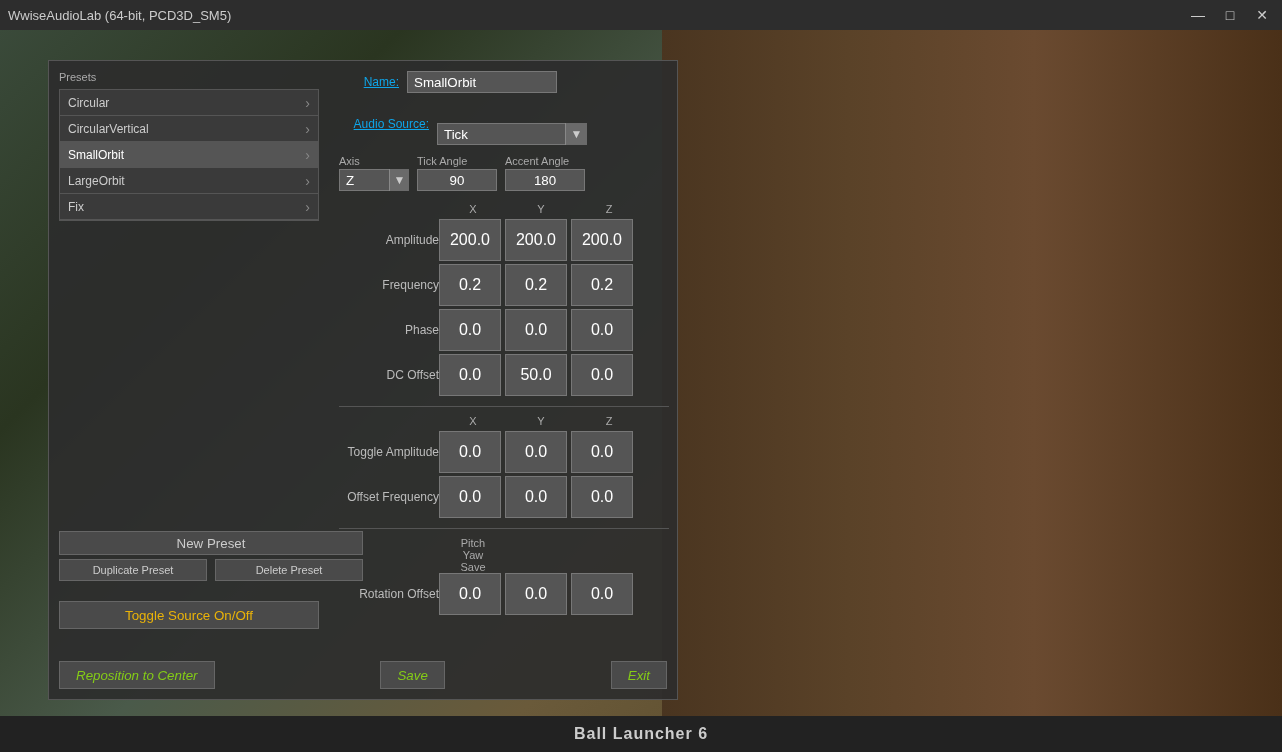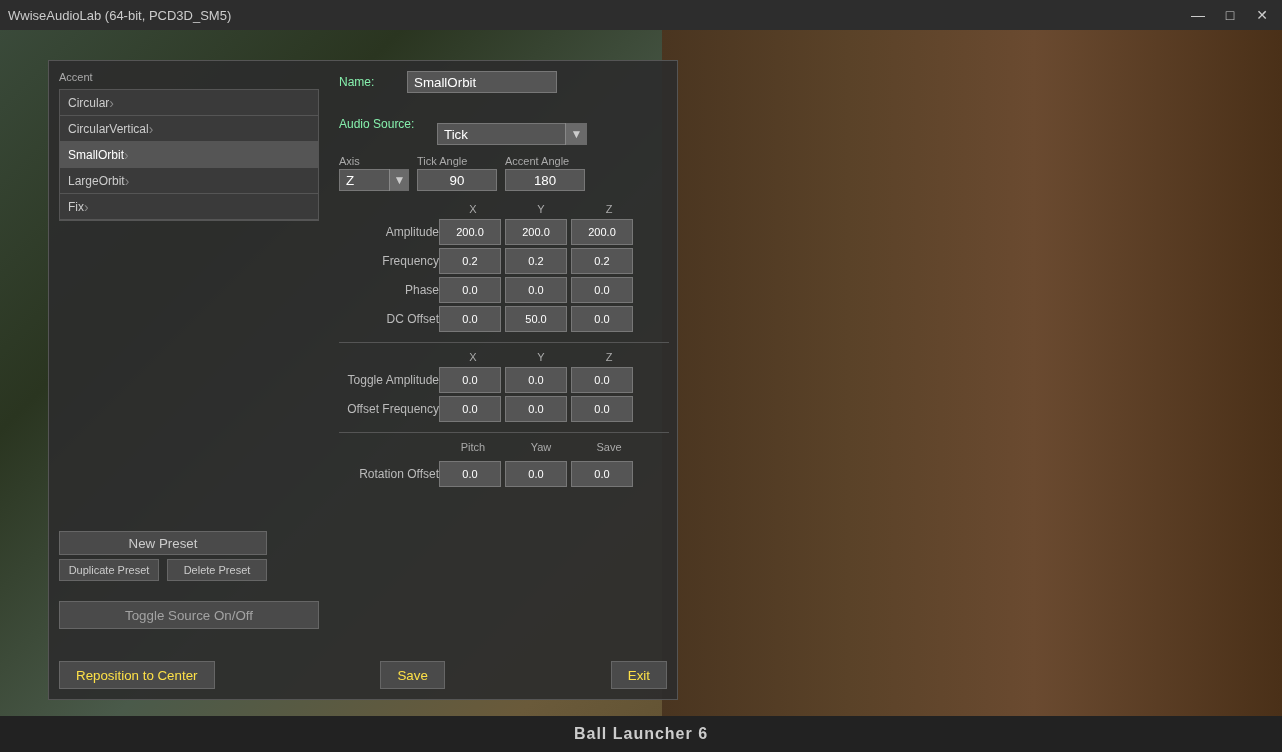--- a/index.html
+++ b/index.html
@@ -93,20 +93,21 @@
       font-size: 11px;
       margin-bottom: 6px;
     }
     #preset-list {
       width: 100%;
       border: 1px solid #555;
     }
     .preset-item {
       display: flex;
       align-items: center;
+      justify-content: space-between;
       padding: 4px 8px;
       color: #ccc;
       cursor: pointer;
       background: #3a3a3a;
       border-bottom: 1px solid #555;
       height: 26px;
     }
     .preset-item.selected {
       background: #555;
       color: #fff;
@@ -114,21 +115,21 @@
     .preset-arrow {
       color: #888;
       font-size: 14px;
     }
 
     
     #preset-buttons {
       position: absolute;
       top: 470px;
       left: 10px;
-      width: 208px;
+      width: 304px;
     }
     #new-preset-btn {
       width: 100%;
       height: 24px;
       background: #4a4a4a;
       border: 1px solid #666;
       color: #ccc;
       cursor: pointer;
       margin-bottom: 4px;
     }
@@ -148,42 +149,43 @@
 
     
     #toggle-btn {
       position: absolute;
       top: 540px;
       left: 10px;
       width: 260px;
       height: 28px;
       background: #4a4a4a;
       border: 1px solid #666;
-      color: #a3a3a3;
+      color: #eab308;
       cursor: pointer;
     }
 
     
     #settings-panel {
       position: absolute;
       top: 10px;
       left: 290px;
       width: 330px;
     }
 
     
     .setting-row {
       display: flex;
       align-items: center;
       margin-bottom: 8px;
     }
     .setting-label {
-      color: #86efac;
-      text-align: left;
+      color: #0ea5e9;
+      text-align: right;
       margin-right: 8px;
+      text-decoration: underline;
     }
     .setting-input {
       background: #555;
       border: 1px solid #777;
       color: #fff;
       padding: 2px 6px;
       height: 22px;
     }
 
     
@@ -297,35 +299,36 @@
       padding-right: 0;
       font-size: 12px;
     }
     .xyz-input {
       width: 62px;
       height: 22px;
       background: #555;
       border: 1px solid #777;
       color: #fff;
       text-align: center;
-      padding: 12px 4px;
+      padding: 20px 4px;
       margin-right: 4px;
-      font-size: 11px;
+      font-size: 16px;
     }
 
     
     .offset-section {
       margin-bottom: 10px;
     }
 
     
     .rotation-header {
       display: flex;
       margin-left: 100px;
-      margin-bottom: 8px;
+      margin-bottom: 0;
+      flex-direction: column;
     }
     .rotation-col-label {
       width: 68px;
       text-align: center;
       color: #aaa;
       font-size: 11px;
     }
 
     
     #bottom-buttons {
@@ -334,23 +337,24 @@
       left: 10px;
       right: 10px;
       display: flex;
       align-items: center;
       justify-content: space-between;
     }
     .bottom-btn {
       height: 28px;
       background: #4a4a4a;
       border: 1px solid #666;
-      color: #fde047;
+      color: #84cc16;
       cursor: pointer;
       padding: 0 16px;
+      font-style: italic;
     }
 
     
     #app-title-bar {
       position: absolute;
       bottom: 0;
       left: 0;
       width: 100%;
       height: 36px;
       background: #222;
@@ -383,21 +387,21 @@
 </div>
 
 <div id="bg">
   <div class="sky"></div>
   <div class="building"></div>
 </div>
 
 <div id="main-panel">
 
   <div id="presets-section">
-    <div id="presets-label">Accent</div>
+    <div id="presets-label">Presets</div>
     <div id="preset-list">
       <div class="preset-item">
         <span>Circular</span>
         <span class="preset-arrow">›</span>
       </div>
       <div class="preset-item">
         <span>CircularVertical</span>
         <span class="preset-arrow">›</span>
       </div>
       <div class="preset-item selected">

